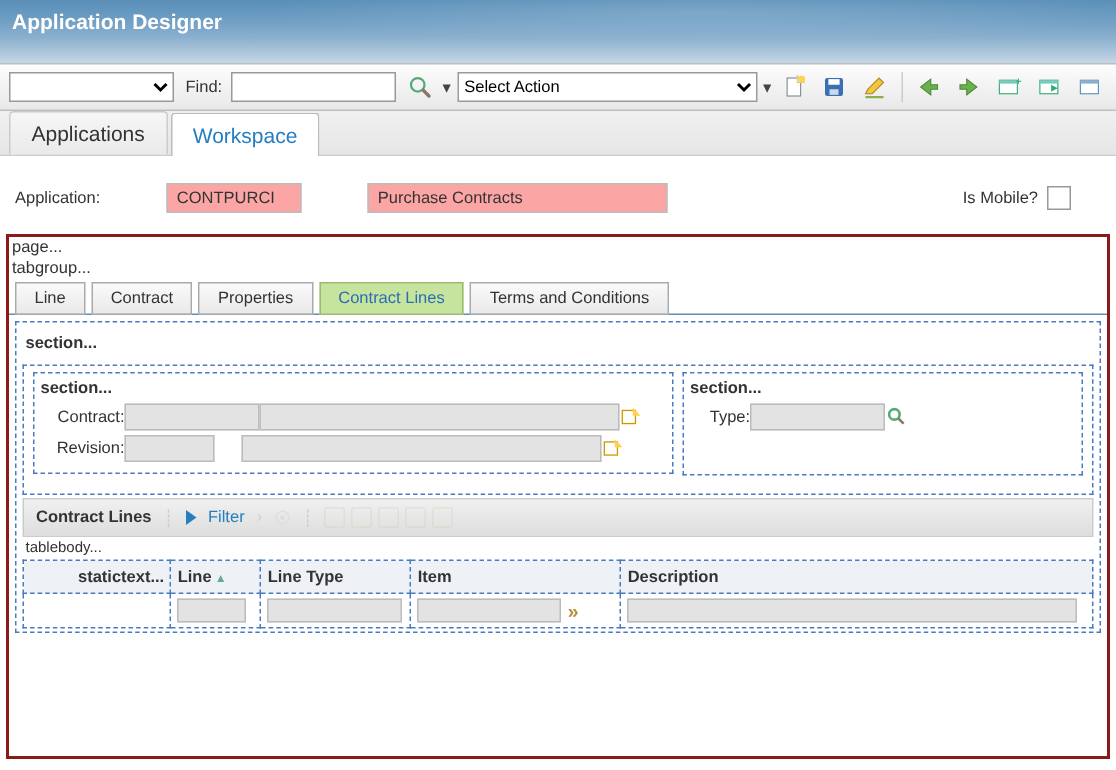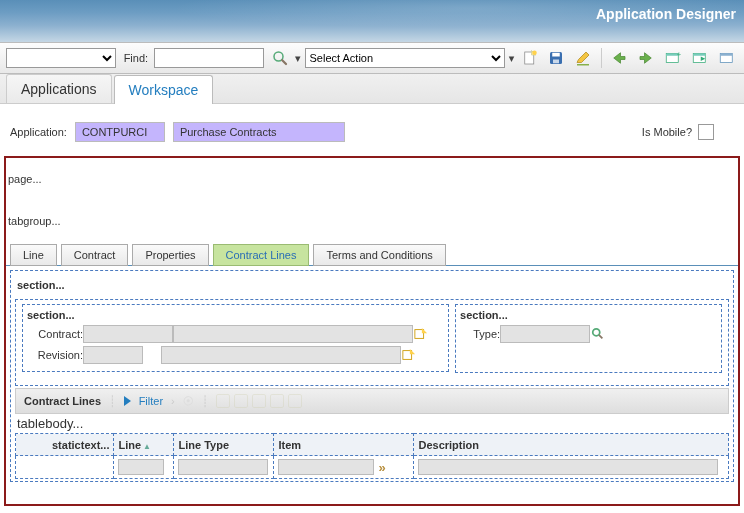--- a/index.html
+++ b/index.html
@@ -4,21 +4,20 @@
 <style>
 * { box-sizing: border-box; margin: 0; padding: 0; font-family: Arial, Helvetica, sans-serif; }
 body { width: 744px; height: 513px; background: #fff; overflow: hidden; font-size: 11px; color: #333; }
 
 
 .header {
   height: 42px;
   background: linear-gradient(180deg, #5a8fb8 0%, #6d9dc3 30%, #8bb0cf 60%, #c5d7e5 100%);
   position: relative;
   overflow: hidden;
-  text-align: right;
 }
 .header::before {
   content: '';
   position: absolute;
   top: -10px; left: 30px; right: -20px; height: 60px;
   background: radial-gradient(ellipse 600px 40px at 60% 30%, rgba(255,255,255,0.15) 0%, transparent 50%);
 }
 .title { color: #fff; font-weight: bold; font-size: 14px; padding: 6px 8px; position: relative; }
 
 
@@ -38,29 +37,29 @@
 .ticon svg { width:18px; height:18px; }
 
 
 .tabs-row { display:flex; align-items:flex-end; height: 30px; background: linear-gradient(#f0f0f0,#e6e6e6); border-bottom:1px solid #ccc; padding-left:6px; gap:2px;}
 .tab { padding: 6px 14px; font-size:14px; border:1px solid #ccc; border-bottom:none; background:linear-gradient(#f6f6f6,#eaeaea); cursor:pointer; border-radius: 3px 3px 0 0;}
 .tab.active { background:#fff; color:#247ebf; border-color:#bbb; position:relative; top:1px;}
 
 
 .info-row { display:flex; align-items:center; gap:8px; padding: 18px 10px 10px;}
 .info-row label { font-size:11px;}
-.info-row .fld { background:#c4b5fd; border:1px solid #bbb; height:20px; padding:0 6px; display:inline-flex; align-items:center; }
+.info-row .fld { background:#fca5a5; border:1px solid #bbb; height:20px; padding:0 6px; display:inline-flex; align-items:center;margin-left:36px; }
 .fld-code{width:90px;}
-.fld-desc{width:172px;}
+.fld-desc{width:200px;}
 .is-mobile { margin-left:auto; display:flex; align-items:center; gap:6px; margin-right:20px;}
 .is-mobile .cb{width:16px;height:16px;border:1px solid #999;background:#fff;}
 
 
 .canvas { margin: 4px 4px 0 4px; border: 2px solid #8b1a1a; height: 350px; overflow:hidden; padding:0; background:#fff;}
-.d-label { font-size:11px; color:#333; padding:15px 2px; }
+.d-label { font-size:11px; color:#333; padding:1px 2px; }
 .dashed-blue { border:1px dashed #4a7abf; }
 .solid-blue-top { border-top:1px solid #5a8fb8; }
 
 
 .inner-tabs { display:flex; gap:4px; padding:2px 0 0 4px;}
 .itab { border:1px solid #aaa; background:linear-gradient(#fafafa,#e9e9e9); padding:4px 12px; font-size:11px; cursor:pointer;}
 .itab.sel { background:#c7e49f; border-color:#9abb72; color:#2a6eb5;}
 
 
 .outer-section { margin: 4px; border:1px dashed #4a7abf; padding:2px;}
@@ -82,21 +81,21 @@
 
 
 .tbl-bar { background:linear-gradient(#f0f0f0,#dedede); border:1px solid #ccc; height:26px; display:flex; align-items:center; gap:8px; padding:0 8px; margin: 0 2px;}
 .tbl-bar .title2{font-weight:bold;}
 .tbl-bar .filter{color:#247ebf;}
 .tbl-bar .sep{color:#ccc;}
 .ghost-icons { display:flex; gap:4px; opacity:0.3;}
 .ghost-icons span{width:14px;height:14px;border:1px solid #cca; border-radius:2px;}
 
 
-.tbody-label{font-size:13px; padding:2px 4px;}
+.tbody-label{font-size:10px; padding:2px 4px;}
 .grid { border-collapse:collapse; width: calc(100% - 4px); margin:0 2px;}
 .grid th, .grid td { border:1px dashed #4a7abf; padding:3px 4px; height:22px; font-size:11px; text-align:left;}
 .grid th { background:#eef2f7;}
 .sort-ind { color:#6a9; font-size:8px; margin-left:2px;}
 .cell-inp { background:#e3e3e3; border:1px solid #bbb; height:16px;}
 .cell-inp-sm{width:46px;}
 .cell-inp-md{width:90px;}
 .cell-inp-lg{width:96px;}
 .dbl-arrow{color:#b89040;font-weight:bold;font-size:13px;}
 

